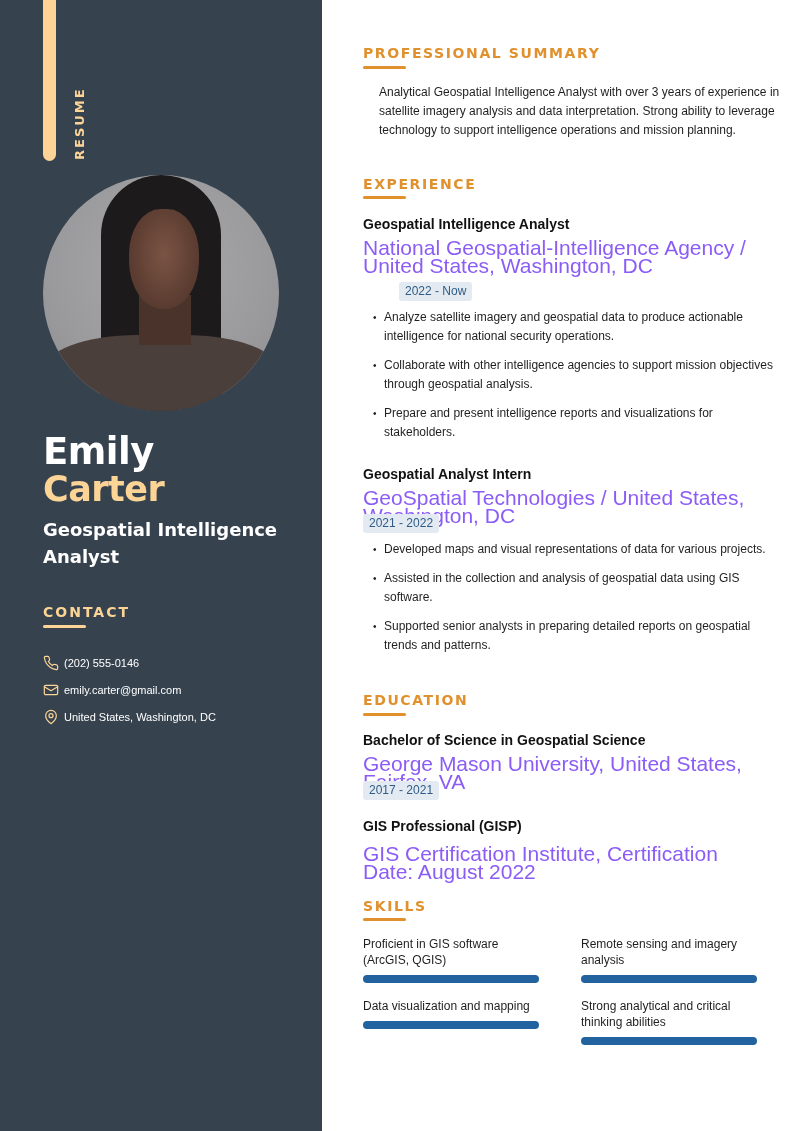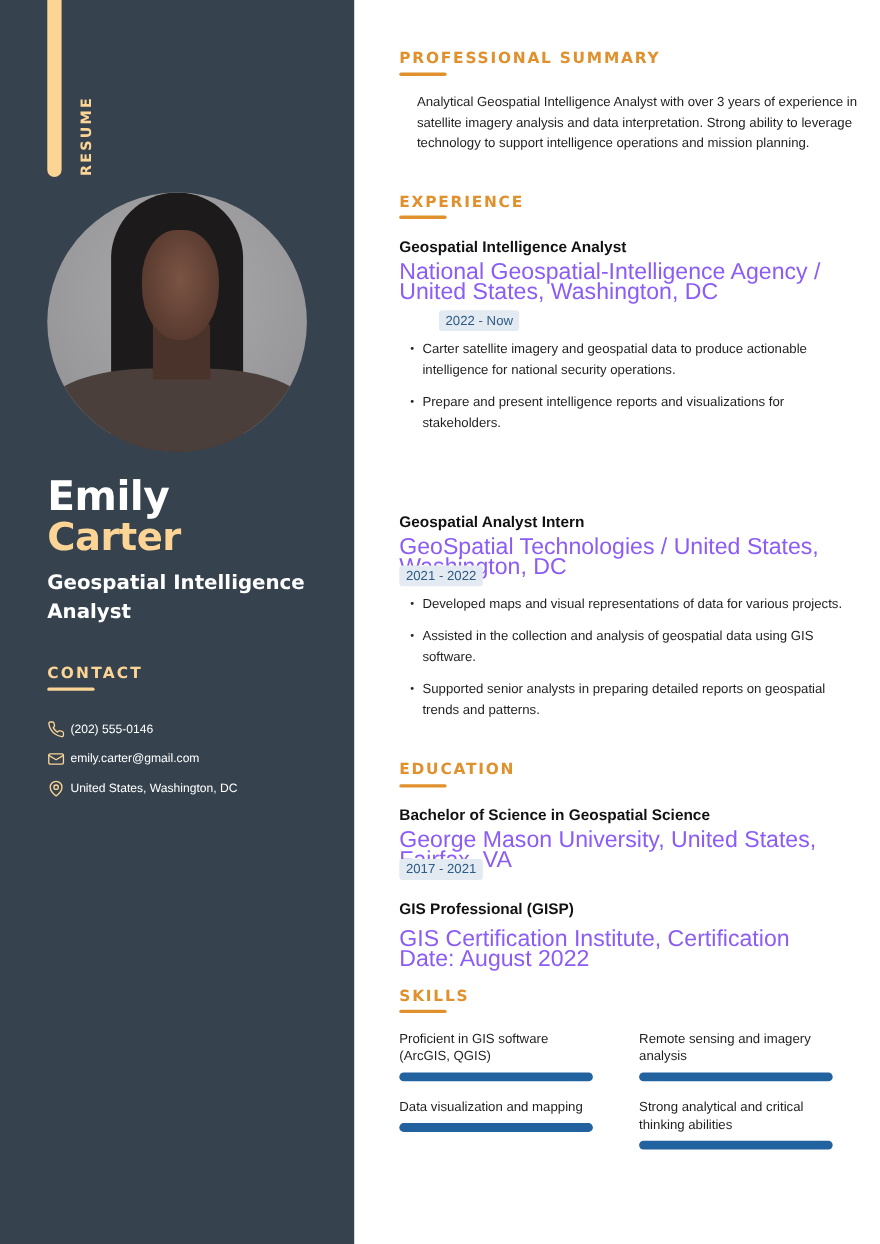--- a/index.html
+++ b/index.html
@@ -96,21 +96,22 @@
 <div class="section-underline" style="top:66px;"></div>
 <p class="summary">Analytical Geospatial Intelligence Analyst with over 3 years of experience in satellite imagery analysis and data interpretation. Strong ability to leverage technology to support intelligence operations and mission planning.</p>
 
 <div class="section-title" style="top:176px;">EXPERIENCE</div>
 <div class="section-underline" style="top:196px;"></div>
 
 <div class="job-role" style="top:216px;">Geospatial Intelligence Analyst</div>
 <div class="job-company" style="top:239px;">National Geospatial-Intelligence Agency / United States, Washington, DC</div>
 <div class="date-badge" style="top:282px;margin-left:36px;">2022 - Now</div>
 <ul class="bullets" style="top:308px;">
-  <li>Carter satellite imagery and geospatial data to produce actionable intelligence for national security operations.</li>
+  <li>Analyze satellite imagery and geospatial data to produce actionable intelligence for national security operations.</li>
+  <li>Collaborate with other intelligence agencies to support mission objectives through geospatial analysis.</li>
   <li>Prepare and present intelligence reports and visualizations for stakeholders.</li>
 </ul>
 
 <div class="job-role" style="top:466px;">Geospatial Analyst Intern</div>
 <div class="job-company" style="top:489px;">GeoSpatial Technologies / United States, Washington, DC</div>
 <div class="date-badge" style="top:514px;">2021 - 2022</div>
 <ul class="bullets" style="top:540px;">
   <li>Developed maps and visual representations of data for various projects.</li>
   <li>Assisted in the collection and analysis of geospatial data using GIS software.</li>
   <li>Supported senior analysts in preparing detailed reports on geospatial trends and patterns.</li>

